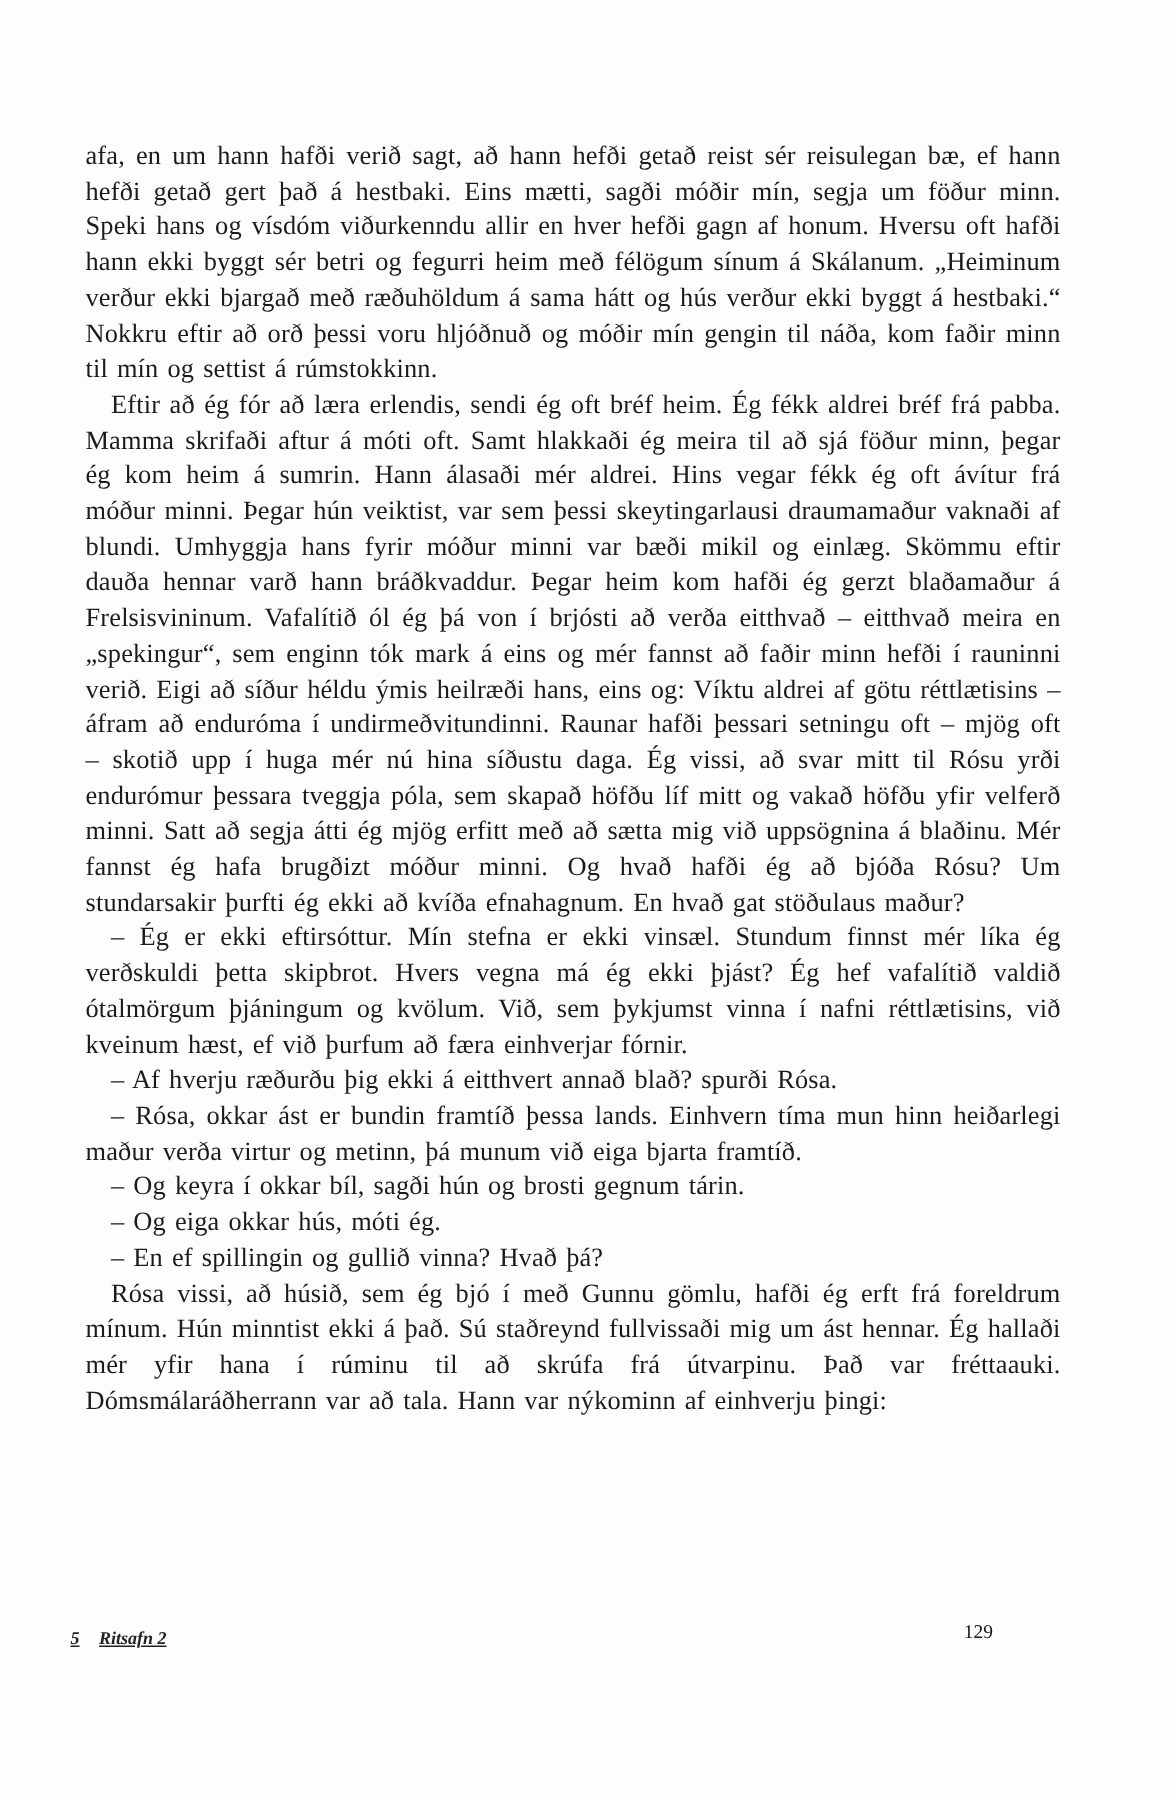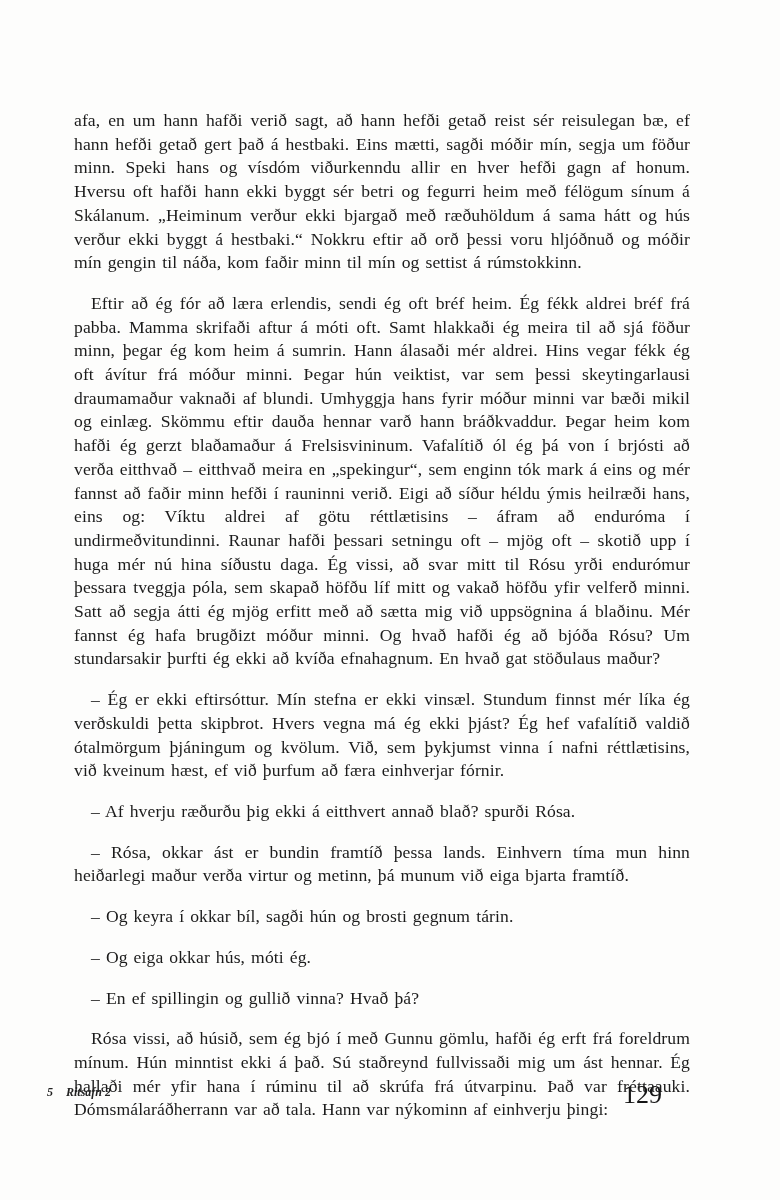--- a/index.html
+++ b/index.html
@@ -21,43 +21,44 @@
     left: 57px;
     top: 92px;
     width: 650px;
     font-size: 17.6px;
     line-height: 23.7px;
     text-align: justify;
     letter-spacing: 0.1px;
     word-spacing: 1.5px;
   }
   .text-block p {
-    margin: 17px;
+    margin: 0;
     text-indent: 17px;
   }
   .text-block p.continuation {
     text-indent: 0;
   }
   .page-footer-left {
     position: absolute;
     left: 47px;
     top: 1085px;
     font-size: 12px;
     font-style: italic;
     font-weight: bold;
     color: #222;
+    text-decoration: underline;
   }
   .page-footer-left .sig-number {
     margin-right: 13px;
   }
   .page-number {
     position: absolute;
     top: 1080px;
     right: 118px;
-    font-size: 26px;
+    font-size: 13px;
     color: #151515;
     text-align: right;
   }
 </style>
 </head>
 <body>
 
 <div class="book-page">
 
   <div class="text-block">

